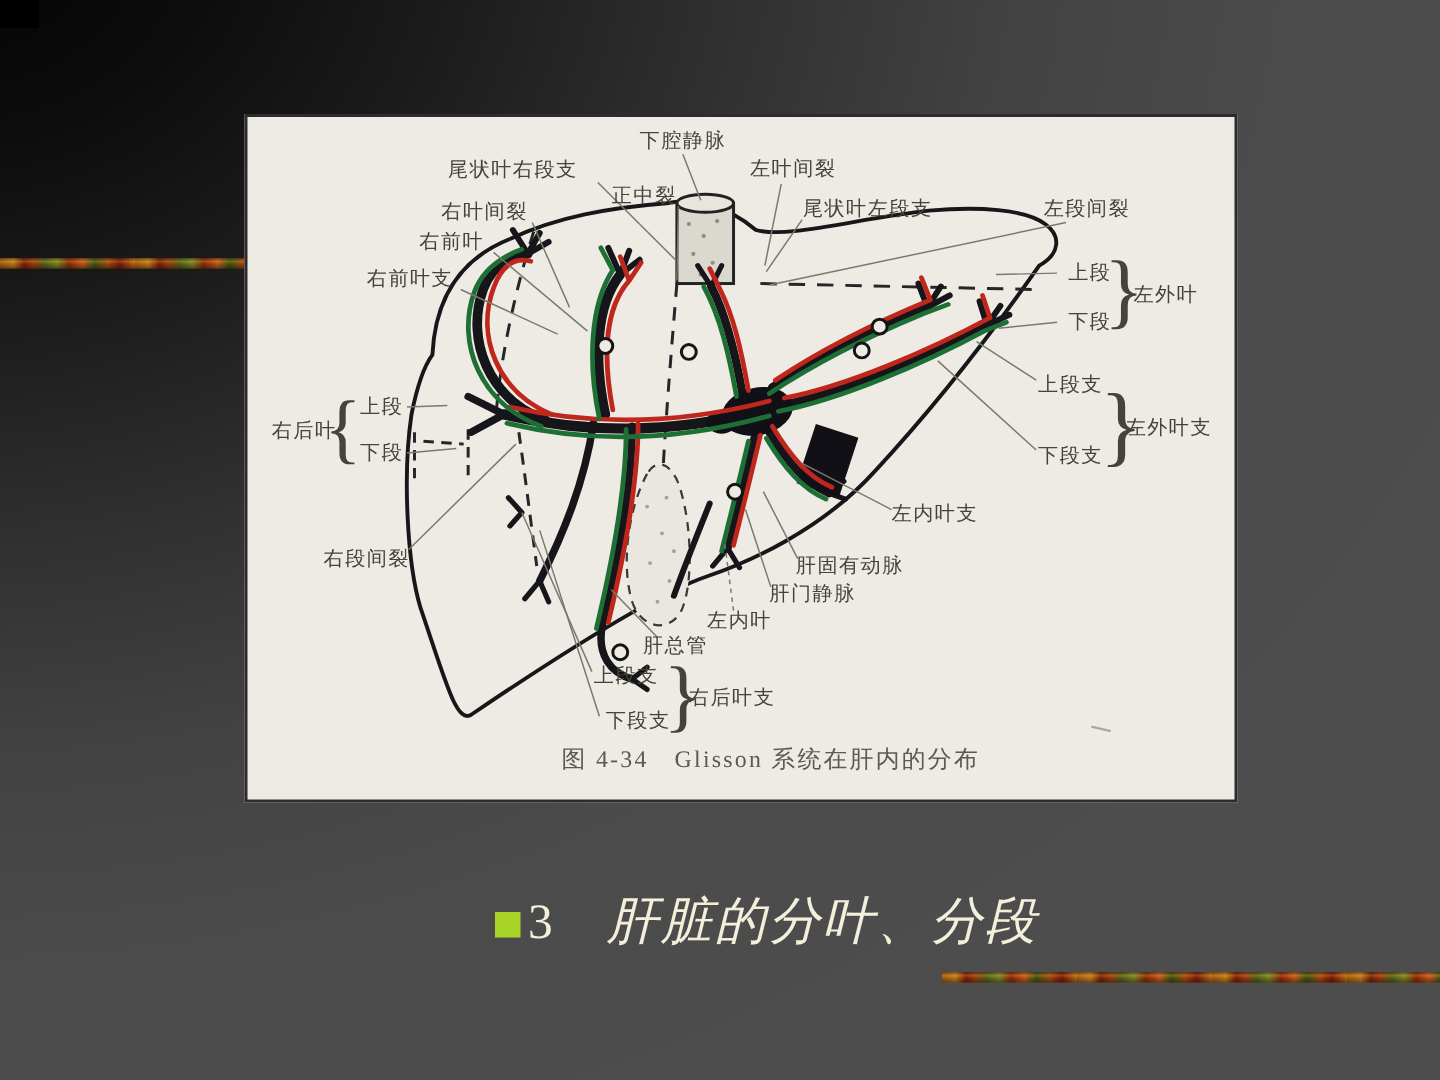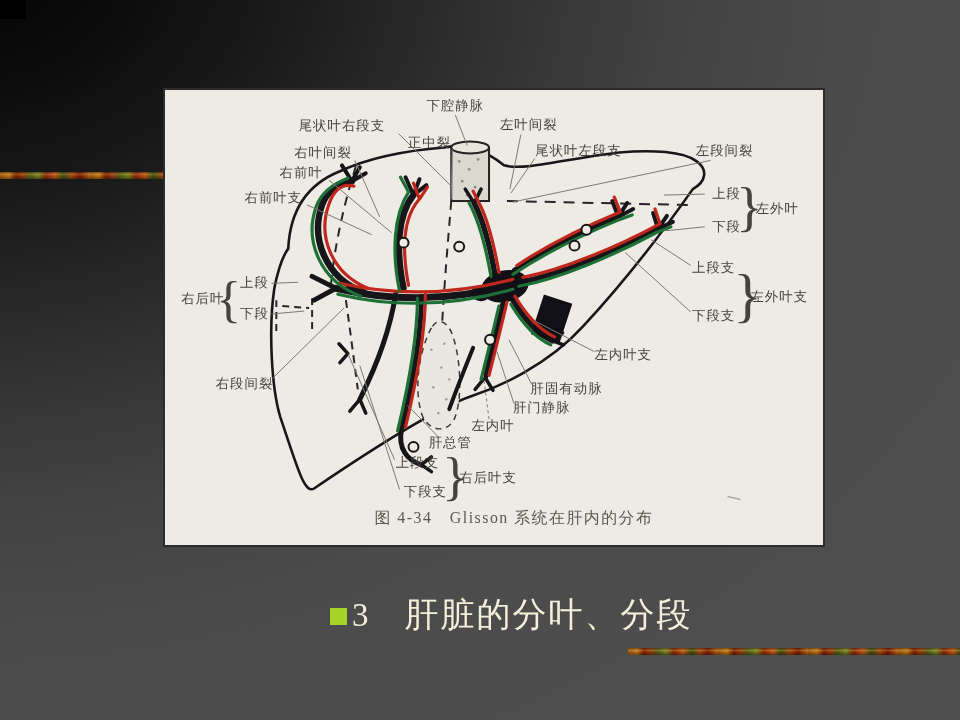--- a/index.html
+++ b/index.html
@@ -15,21 +15,21 @@
     background:
       linear-gradient(180deg, rgba(0,0,0,.35) 0%, rgba(255,220,120,.18) 35%, rgba(0,0,0,.05) 55%, rgba(0,0,0,.4) 100%),
       repeating-linear-gradient(90deg,
         #a05a12 0px, #c07a1a 9px, #7e2008 16px, #9c3c0c 22px,
         #55611a 30px, #7a8422 38px, #8c2a0a 46px, #c2581a 55px,
         #3f5512 63px, #a34a10 72px, #7c1a08 80px, #b86a16 90px);
   }
   .deco-left{left:0;top:172px;width:163px;}
   .deco-bottom{left:628px;top:648px;width:332px;}
   .figure-panel{
-    position:absolute;left:163px;top:88px;width:662px;height:459px;
+    position:absolute;left:163px;top:76px;width:662px;height:459px;
     background:#edebe4;border:2px solid #2c2c2c;box-sizing:border-box;
   }
   .figure-panel svg{display:block;width:100%;height:100%;}
   .lbl{
     font-family:"Liberation Serif","DejaVu Serif",serif;
     font-size:13.5px;fill:#45443c;letter-spacing:1px;
   }
   .fig-caption{
     font-family:"Liberation Serif","DejaVu Serif",serif;
     font-size:16px;fill:#5b5a50;letter-spacing:1.5px;
@@ -38,21 +38,21 @@
   .leader.dashed{stroke-dasharray:3 3;}
   .brace{font-family:"Liberation Serif","DejaVu Serif",serif;fill:#45443c;}
   .slide-caption{
     position:absolute;left:330px;top:594px;height:42px;
     display:flex;align-items:center;
     font-family:"Liberation Serif","DejaVu Serif",serif;
     color:#f3efdb;
   }
   .bullet-square{width:17px;height:17px;margin-right:5px;margin-top:2px;}
   .caption-number{font-size:33px;margin-right:36px;line-height:1;}
-  .caption-title{font-size:34px;letter-spacing:2px;line-height:1;white-space:nowrap;}
+  .caption-title{font-size:34px;letter-spacing:2px;line-height:1;white-space:nowrap;font-style:italic;}
 </style>
 </head>
 <body>
 
 <div class="black-corner"></div>
 
 <div class="deco-bar deco-left"></div>
 <div class="deco-bar deco-bottom"></div>
 
 <div class="figure-panel">

